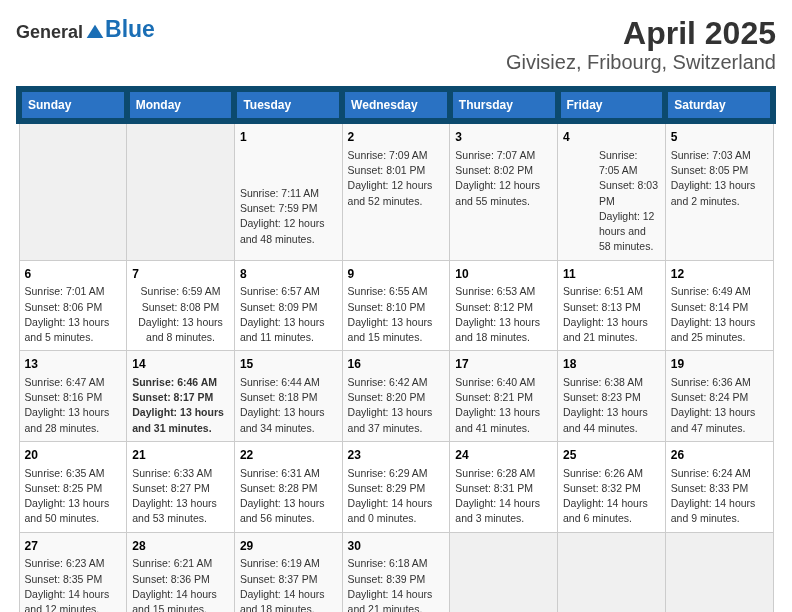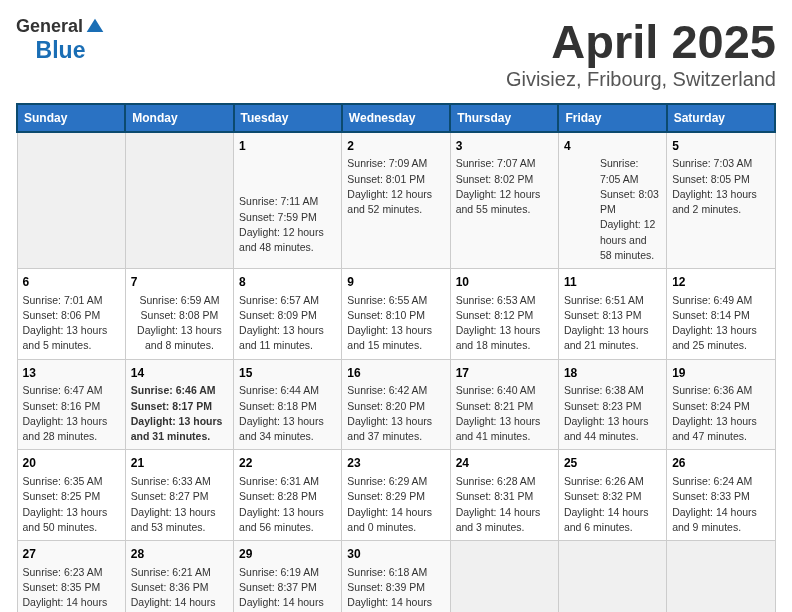--- a/index.html
+++ b/index.html
@@ -11,22 +11,22 @@
       padding: 16px;
     }
     .header {
       display: flex;
       justify-content: space-between;
       align-items: flex-start;
       margin-bottom: 12px;
     }
     .logo {
       display: flex;
-      flex-direction: column;
-      align-items: center;
+      flex-direction: row;
+      align-items: flex-end;
     }
     .logo-text {
       display: flex;
       align-items: center;
       gap: 0;
     }
     .logo-general {
       font-size: 18px;
       font-weight: bold;
       color: #333;
@@ -38,42 +38,42 @@
     }
     .logo-icon {
       width: 20px;
       height: 20px;
       margin-left: 2px;
     }
     .title-block {
       text-align: right;
     }
     .month-title {
-      font-size: 47px;
+      font-size: 32px;
       font-weight: bold;
       color: #333;
       line-height: 1.1;
     }
     .subtitle {
       font-size: 20px;
       color: #555;
     }
     table {
       width: 100%;
       border-collapse: collapse;
       font-size: 11px;
     }
     thead tr th {
       background-color: #2a72c3;
       color: white;
       text-align: left;
       padding: 6px 6px;
       font-size: 12px;
       font-weight: bold;
-      border: 2px solid #0c4a6e;
+      border: 6px solid #0c4a6e;
     }
     tbody tr td {
       vertical-align: top;
       padding: 5px 5px;
       border: 1px solid #ccc;
       min-height: 70px;
       height: 88px;
       width: 107px;
       background: #fff;
       line-height: 1.4;

